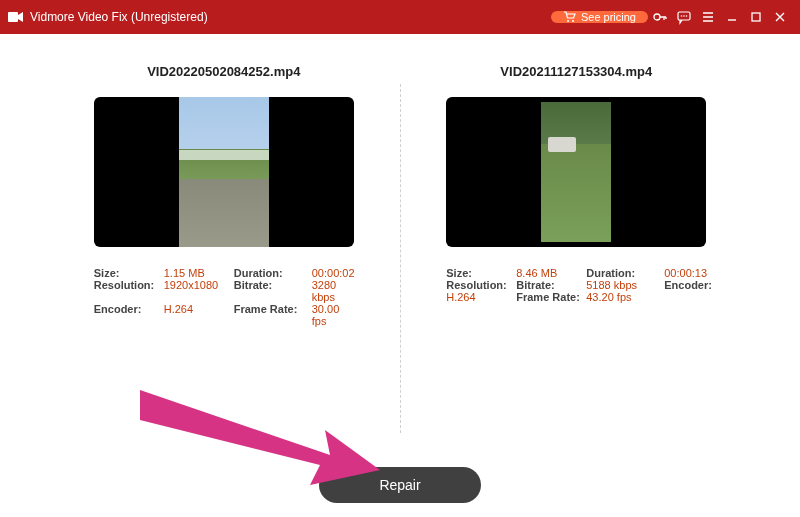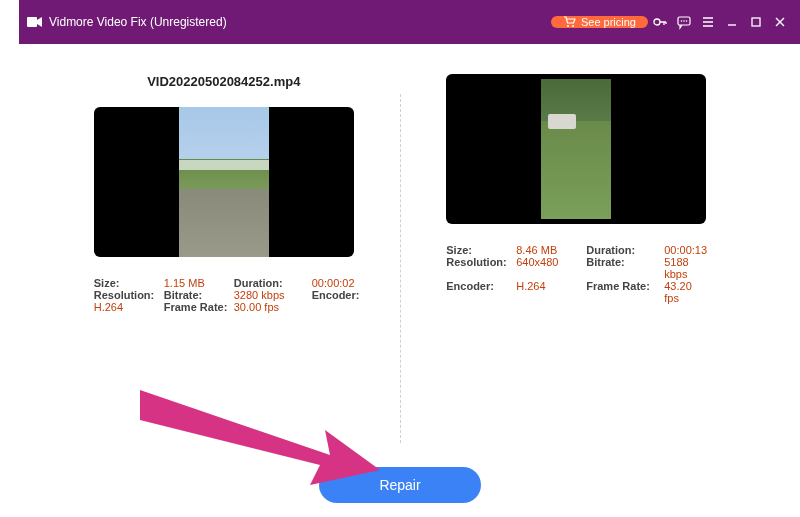--- a/index.html
+++ b/index.html
@@ -1,18 +1,18 @@
 <!DOCTYPE html>
 <html><head>
 <meta charset="utf-8">
 <style>
 * { margin: 0; padding: 0; box-sizing: border-box; font-family: Arial, sans-serif; }
 body { width: 800px; height: 517px; background: #fff; overflow: hidden; position: relative; }
 
-.titlebar { height: 44px; background: #701a75; display: flex; align-items: center; padding: 0 8px; color: #fff; font-size: 12px; margin-left: 19px; }
+.titlebar { height: 34px; background: #b91c1c; display: flex; align-items: center; padding: 0 8px; color: #fff; font-size: 12px; }
 .titlebar .left { display: flex; align-items: center; gap: 6px; }
 .titlebar .spacer { flex: 1; }
 .titlebar .pricing-btn { background: #ff6a3d; border-radius: 12px; padding: 0 12px; display: flex; align-items: center; gap: 5px; font-size: 11px; cursor: pointer; }
 .titlebar .icon-btn { width: 24px; height: 24px; display: flex; align-items: center; justify-content: center; cursor: pointer; }
 .titlebar svg { display: block; }
 
 .content { display: flex; height: calc(100% - 28px - 60px); padding: 30px 48px 10px; position: relative; }
 .panel { flex: 1; display: flex; flex-direction: column; align-items: center; }
 .divider { width: 0; border-left: 1px dashed #d0d0d0; margin: 20px 0; }
 
@@ -23,21 +23,21 @@
 .thumb-left .frame { width: 90px; height: 150px; background: linear-gradient(to bottom, #a8c8e8 0%, #b5d0ec 35%, #6a8a4a 35%, #7a9a5a 55%, #8a8a7a 55%, #9a9a8a 100%); }
 .thumb-left .frame::before { content:""; position:absolute; top:35%; left:0; right:0; height:10px; background:#c8d8c0; }
 .thumb-right .frame { width: 70px; height: 140px; background: linear-gradient(to bottom, #4a6a3a 0%, #5a7a4a 30%, #6a8a4a 30%, #7aa05a 100%); }
 .thumb-right .frame::before { content:""; position:absolute; top:25%; left:10%; width:40%; height:15px; background:#d8d8d0; border-radius:2px; }
 
 .meta { width: 260px; margin-top: 20px; font-size: 11px; color: #444; display: grid; grid-template-columns: 70px 70px 78px 1fr; }
 .meta .lbl { font-weight: bold; }
 .meta .val { color: #c2410c; }
 
 .footer { position: absolute; bottom: 14px; left: 0; right: 0; display: flex; justify-content: center; }
-.repair-btn { background: #3b82f6; color: #fff; border: none; border-radius: 22px; padding: 10px 60px; font-size: 14px; cursor: pointer; }
+.repair-btn { background: #404040; color: #fff; border: none; border-radius: 22px; padding: 10px 60px; font-size: 14px; cursor: pointer; }
 
 .arrow-overlay { position: absolute; left: 130px; top: 370px; pointer-events: none; z-index: 10; }
 </style>
 </head>
 <body>
 
 <div class="titlebar">
   <div class="left">
     <span>
       <svg width="16" height="14" viewBox="0 0 16 14">
@@ -101,42 +101,43 @@
     <div class="filename">VID20220502084252.mp4</div>
     <div class="thumb thumb-left">
         <div class="frame"></div>
       </div>
     <div class="meta">
       <span class="lbl">Size:</span>
       <span class="val">1.15 MB</span>
       <span class="lbl">Duration:</span>
       <span class="val">00:00:02</span>
       <span class="lbl">Resolution:</span>
+      <span class="val">1920x1080</span>
       <span class="lbl">Bitrate:</span>
       <span class="val">3280 kbps</span>
       <span class="lbl">Encoder:</span>
       <span class="val">H.264</span>
       <span class="lbl">Frame Rate:</span>
       <span class="val">30.00 fps</span>
     </div>
   </div>
 
   <div class="divider"></div>
 
   <div class="panel">
+    <div class="filename">VID20211127153304.mp4</div>
     <div class="thumb thumb-right">
         <div class="frame"></div>
       </div>
     <div class="meta">
       <span class="lbl">Size:</span>
       <span class="val">8.46 MB</span>
       <span class="lbl">Duration:</span>
       <span class="val">00:00:13</span>
       <span class="lbl">Resolution:</span>
-      <span class="val">640x480</span>
       <span class="lbl">Bitrate:</span>
       <span class="val">5188 kbps</span>
       <span class="lbl">Encoder:</span>
       <span class="val">H.264</span>
       <span class="lbl">Frame Rate:</span>
       <span class="val">43.20 fps</span>
     </div>
   </div>
 
 </div>

